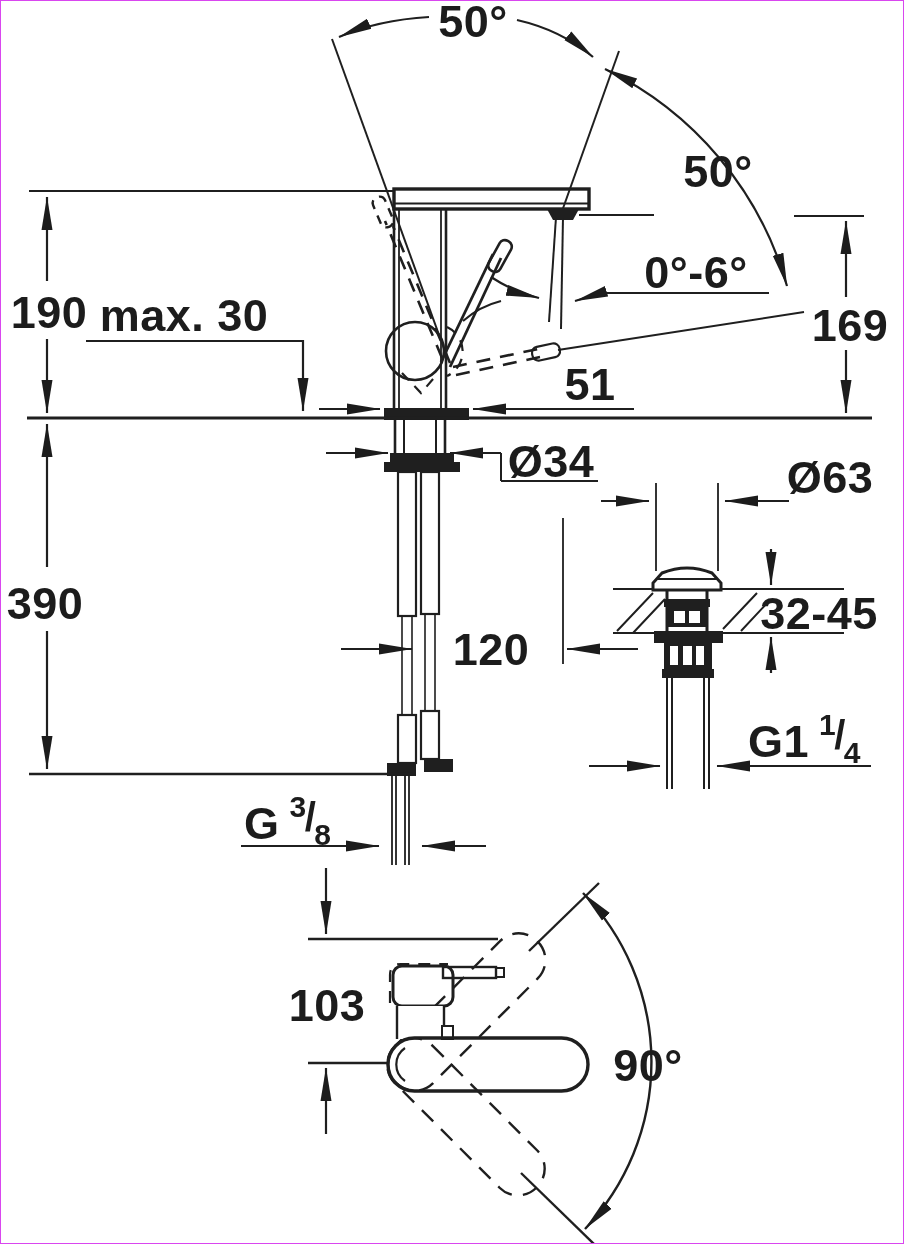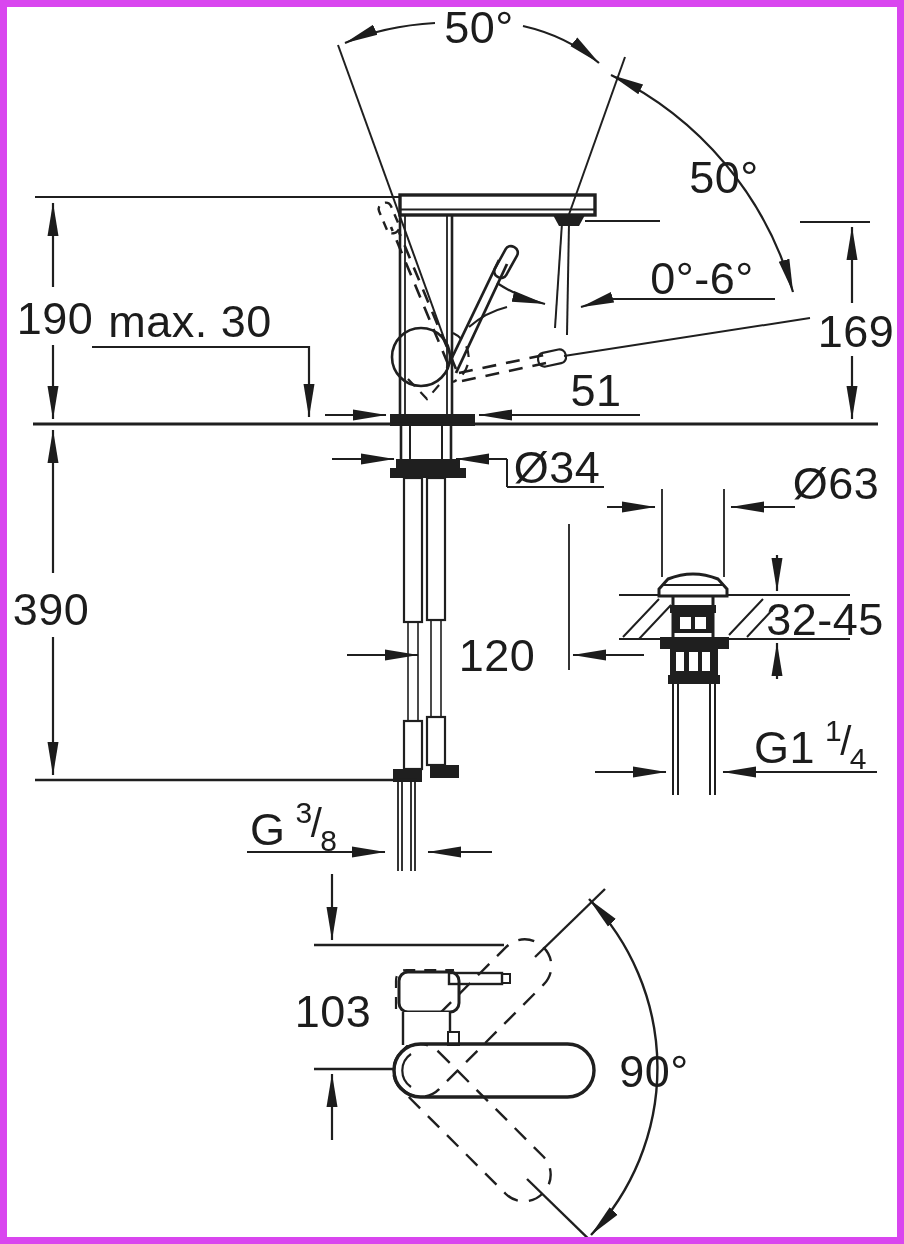--- a/index.html
+++ b/index.html
@@ -1,16 +1,16 @@
 <!DOCTYPE html>
 <html><head>
 <meta charset="utf-8">
 <style>
   html,body{margin:0;padding:0;background:#e8e8e8;}
-  .sheet{width:904px;height:1244px;background:#ffffff;border:7px solid #d946ef;box-sizing:border-box;margin:0 auto;position:relative;overflow:hidden;}
+  .sheet{width:904px;height:1244px;background:#ffffff;border:1px solid #d946ef;box-sizing:border-box;margin:0 auto;position:relative;overflow:hidden;font-weight:bold;}
   svg{display:block;}
   .dim{font-family:"Liberation Sans","DejaVu Sans",sans-serif;font-size:45px;fill:#1c1c1c;letter-spacing:0.5px;}
   .dimsmall{font-family:"Liberation Sans","DejaVu Sans",sans-serif;font-size:30px;fill:#1c1c1c;}
   .oline{stroke:#1f1f1f;fill:none;}
   .dline{stroke:#1f1f1f;fill:none;}
 </style>
 </head>
 <body>
 
 <div class="sheet">

